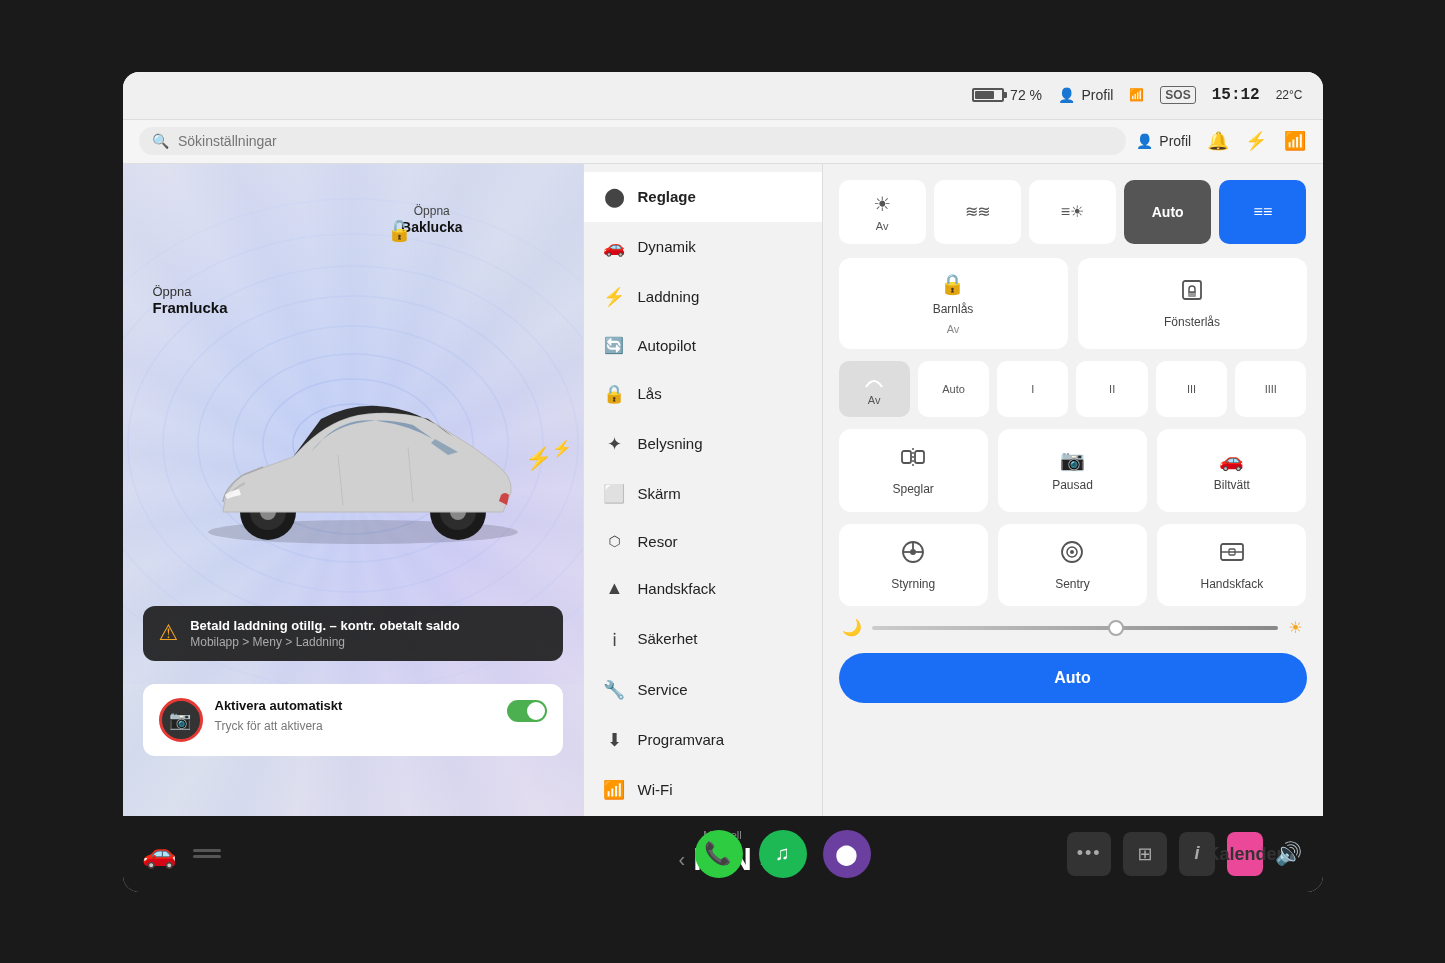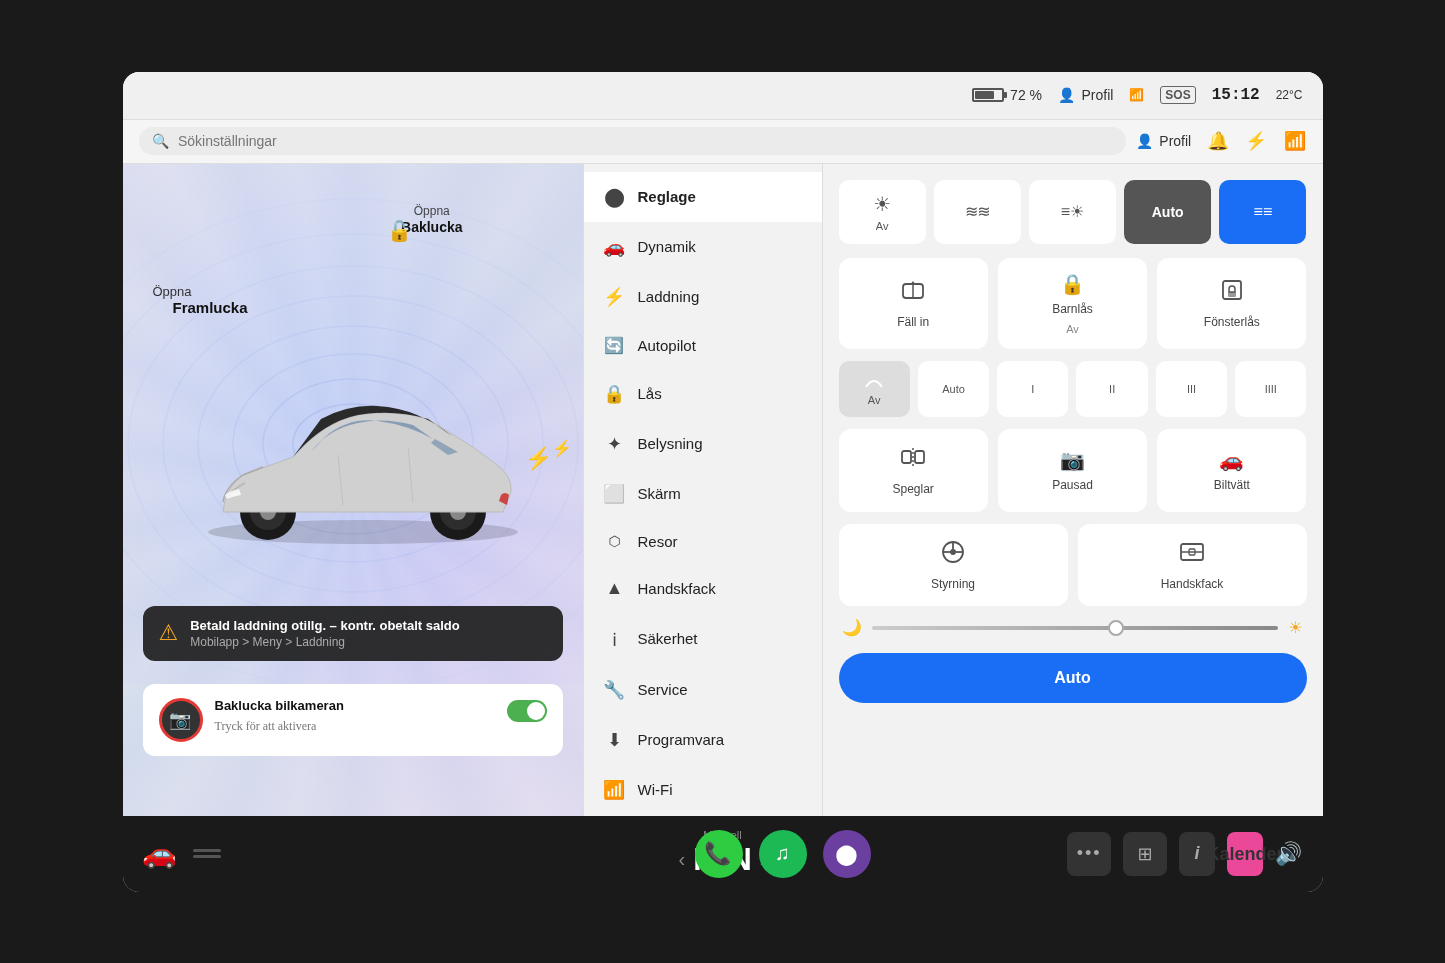--- a/index.html
+++ b/index.html
@@ -188,21 +188,20 @@
     .car-label {
       font-size: 13px;
       color: #333;
     }
 
     .car-label strong {
       display: block;
       font-size: 15px;
       font-weight: 700;
       color: #111;
-      margin-left: 20px;
     }
 
     .car-image-area {
       position: absolute;
       top: 50%;
       left: 50%;
       transform: translate(-50%, -50%);
       width: 380px;
       height: 220px;
     }
@@ -283,21 +282,20 @@
       font-size: 12px;
       color: #666;
       margin-top: 3px;
       line-height: 1.4;
     }
 
     .camera-action {
       font-size: 12px;
       color: #777;
       margin-top: 6px;
-      font-family: Liberation Serif, serif;
     }
 
     .camera-toggle {
       width: 40px;
       height: 22px;
       background: #4caf50;
       border-radius: 11px;
       position: relative;
       flex-shrink: 0;
       margin-top: 2px;
@@ -779,21 +777,21 @@
           <div class="warning-title">Betald laddning otillg. – kontr. obetalt saldo</div>
           <div class="warning-sub">Mobilapp &gt; Meny &gt; Laddning</div>
         </div>
       </div>
 
       <div class="camera-card">
         <div class="camera-icon-circle">
           <span class="cam-icon">📷</span>
         </div>
         <div class="camera-text">
-          <div class="camera-title">Baklucka bilkameran</div>
+          <div class="camera-title">Aktivera automatiskt</div>
           <div class="camera-action">Tryck för att aktivera</div>
         </div>
         <div class="camera-toggle"></div>
       </div>
     </div>
 
     <div class="menu-panel">
       <div class="menu-item active">
         <span class="menu-icon">⬤</span>
         <span>Reglage</span>
@@ -865,30 +863,20 @@
         <button class="hl-grid-btn active-dark">
           <span style="font-size:14px; font-weight:600;">Auto</span>
         </button>
         <button class="hl-grid-btn active-blue">
           <span class="hl-icon" style="font-size:16px;">≡≡</span>
         </button>
       </div>
 
       
       <div class="controls-row">
-        <button class="ctrl-btn">
-          <span class="ctrl-icon">
-            <svg width="28" height="28" viewBox="0 0 28 28" fill="none">
-              <rect x="4" y="8" width="20" height="14" rx="3" stroke="#555" stroke-width="1.8" fill="none"></rect>
-              <line x1="14" y1="8" x2="14" y2="22" stroke="#555" stroke-width="1.5"></line>
-              <path d="M14 5 L17 9 L11 9 Z" fill="#555"></path>
-            </svg>
-          </span>
-          <span class="ctrl-label">Fäll in</span>
-        </button>
         <button class="ctrl-btn">
           <span class="ctrl-icon">🔒</span>
           <span class="ctrl-label">Barnlås</span>
           <span class="ctrl-sublabel">Av</span>
         </button>
         <button class="ctrl-btn">
           <span class="ctrl-icon">
             <svg width="28" height="28" viewBox="0 0 28 28" fill="none">
               <rect x="5" y="5" width="18" height="18" rx="2" stroke="#555" stroke-width="1.8" fill="none"></rect>
               <path d="M11 13 Q11 10 14 10 Q17 10 17 13 L17 16 L11 16 Z" stroke="#555" stroke-width="1.5" fill="none"></path>
@@ -958,20 +946,30 @@
               <line x1="14" y1="4" x2="14" y2="11" stroke="#555" stroke-width="1.8"></line>
               <line x1="4" y1="14" x2="11" y2="14" stroke="#555" stroke-width="1.8"></line>
               <line x1="17" y1="14" x2="24" y2="14" stroke="#555" stroke-width="1.8"></line>
             </svg>
           </span>
           <span class="ctrl-label">Styrning</span>
         </button>
         <button class="ctrl-btn">
           <span class="ctrl-icon">
             <svg width="28" height="28" viewBox="0 0 28 28" fill="none">
+              <circle cx="14" cy="14" r="10" stroke="#555" stroke-width="1.8" fill="none"></circle>
+              <circle cx="14" cy="14" r="5" stroke="#555" stroke-width="1.5" fill="none"></circle>
+              <circle cx="14" cy="14" r="2" fill="#555"></circle>
+            </svg>
+          </span>
+          <span class="ctrl-label">Sentry</span>
+        </button>
+        <button class="ctrl-btn">
+          <span class="ctrl-icon">
+            <svg width="28" height="28" viewBox="0 0 28 28" fill="none">
               <rect x="3" y="6" width="22" height="16" rx="2" stroke="#555" stroke-width="1.8" fill="none"></rect>
               <line x1="3" y1="14" x2="25" y2="14" stroke="#555" stroke-width="1.5"></line>
               <rect x="11" y="11" width="6" height="6" rx="1" stroke="#555" stroke-width="1.3" fill="none"></rect>
             </svg>
           </span>
           <span class="ctrl-label">Handskfack</span>
         </button>
       </div>
 
       

